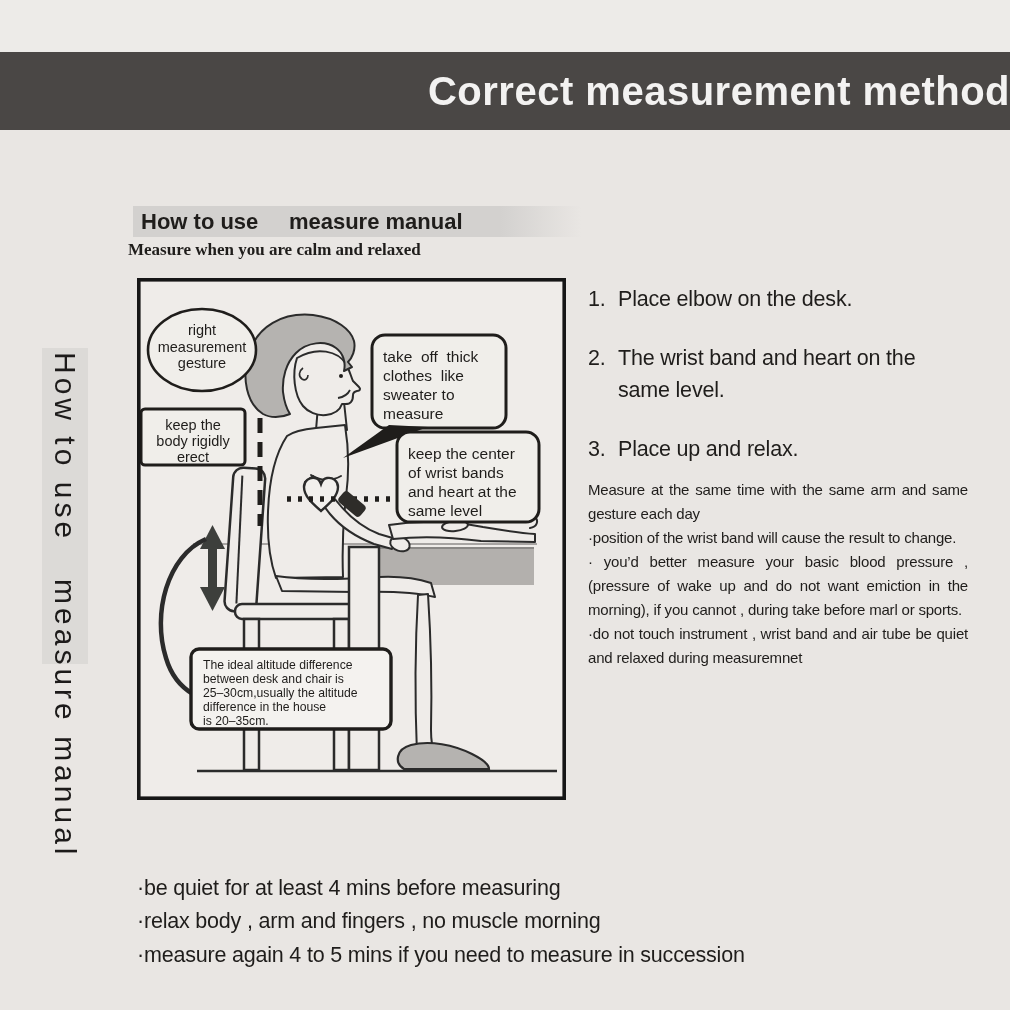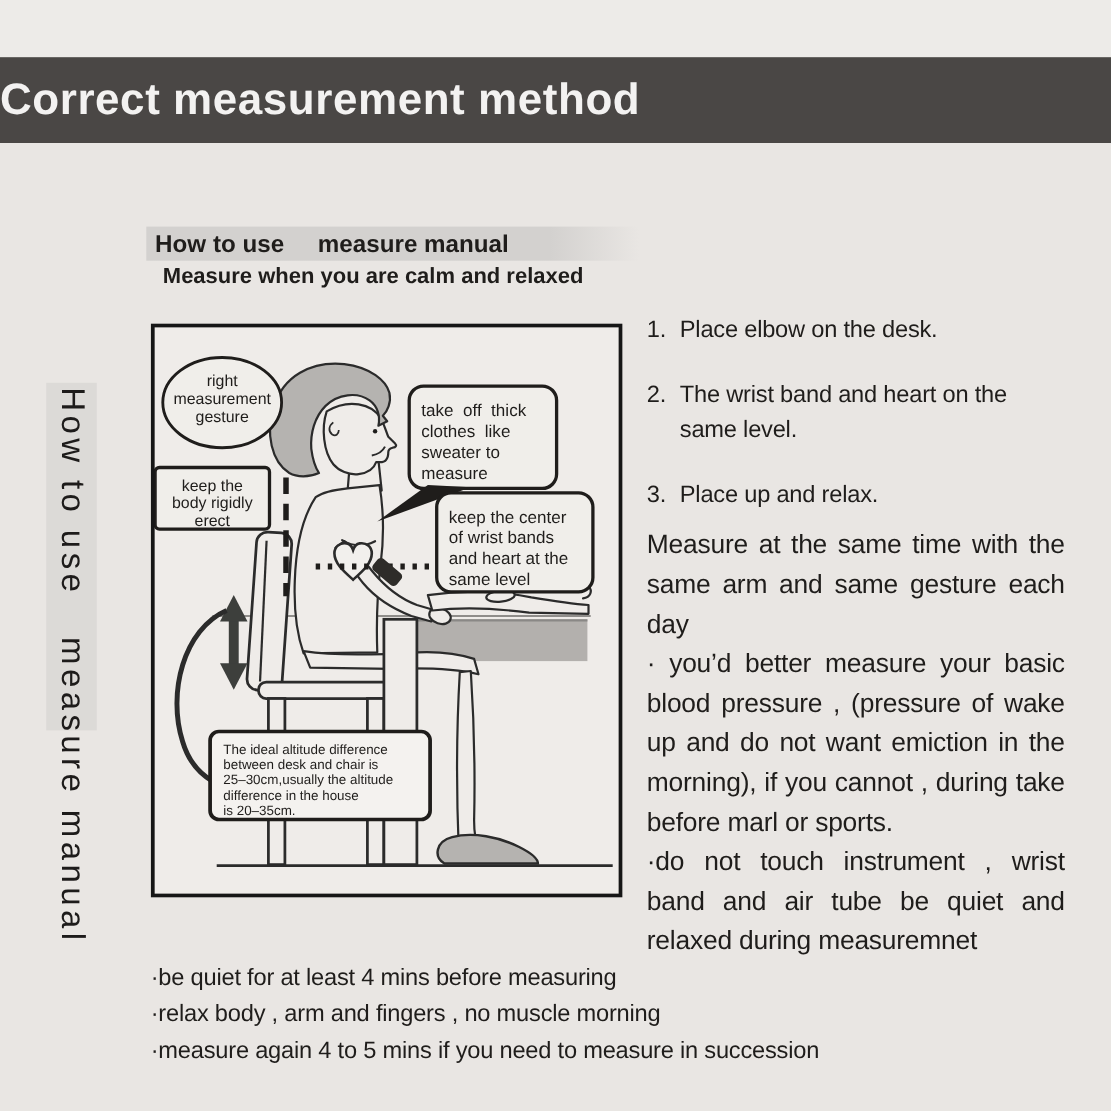--- a/index.html
+++ b/index.html
@@ -5,44 +5,44 @@
   html,body{margin:0;padding:0;}
   body{
     width:1010px;height:1010px;position:relative;overflow:hidden;
     background:#e9e6e3;
     font-family:"Liberation Sans","DejaVu Sans",sans-serif;
     color:#1f1d1b;
   }
   .top-strip{position:absolute;left:0;top:0;width:1010px;height:52px;background:#edebe8;}
   .title-bar{position:absolute;left:0;top:52px;width:1010px;height:78px;background:#4a4745;}
   .title-bar .title{
-    width:100%;text-align:left;line-height:78px;
+    width:100%;text-align:right;line-height:78px;
     font-size:40px;font-weight:700;color:#f3f2f1;letter-spacing:.5px;
   }
   .v-band{position:absolute;left:42px;top:348px;width:46px;height:316px;background:#dcdad7;}
   .v-text{
     position:absolute;left:81px;top:352px;
     transform:rotate(90deg);transform-origin:0 0;
     font-size:30px;line-height:32px;letter-spacing:4px;font-weight:400;
     color:#1d1b1a;white-space:pre;
   }
   .section-title{
     position:absolute;left:133px;top:206px;width:448px;height:31px;
     line-height:31px;padding-left:8px;box-sizing:border-box;
     font-size:22px;font-weight:700;white-space:pre;
     background:linear-gradient(to right,#d3d1cf 0%,#d3d1cf 82%,rgba(211,209,207,0) 100%);
   }
-  .subtitle{position:absolute;left:148px;top:240px;font-size:20px;font-weight:700;}
-  .diagram{position:absolute;left:137px;top:294px;width:429px;height:522px;}
+  .subtitle{position:absolute;left:128px;top:240px;font-size:17px;font-weight:700;font-family:Liberation Serif, serif;}
+  .diagram{position:absolute;left:137px;top:278px;width:429px;height:522px;}
   .steps{position:absolute;left:588px;top:283px;width:384px;}
   .step{display:flex;margin-bottom:27px;font-size:21.5px;line-height:32px;letter-spacing:-.2px;}
   .step:last-child{margin-bottom:0;}
   .step .num{width:30px;flex:none;}
   .paras{position:absolute;left:588px;top:478px;width:380px;}
-  .para{font-size:24px;line-height:36px;letter-spacing:-.2px;text-align:justify;margin:0;}
+  .para{font-size:15px;line-height:24px;letter-spacing:-.2px;text-align:justify;margin:0;}
   .tips{position:absolute;left:137px;top:872px;width:820px;}
   .tip{font-size:21.5px;line-height:33.4px;letter-spacing:-.2px;}
   svg .ct{font-family:"Liberation Sans",sans-serif;font-weight:400;font-size:14.5px;fill:#1f1d1b;white-space:pre;}
   svg .ct15{font-size:15.5px;}
   svg .ct12{font-size:12.2px;}
   svg .ctm{text-anchor:middle;}
 </style>
 </head>
 <body>
 
@@ -169,20 +169,21 @@
     <span class="stext">The wrist band and heart on the same level.</span>
   </div>
   <div class="step">
     <span class="num">3.</span>
     <span class="stext">Place up and relax.</span>
   </div>
 </div>
 
 <div class="paras">
   <div class="para">Measure at the same time with the same arm and same gesture each day</div>
+  <div class="para">·position of the wrist band will cause the result to change.</div>
   <div class="para">· you’d better measure your basic blood pressure , (pressure of wake up and do not want emiction in the morning), if you cannot , during take before marl or sports.</div>
   <div class="para">·do not touch instrument , wrist band and air tube be quiet and relaxed during measuremnet</div>
 </div>
 
 <div class="tips">
   <div class="tip">·be quiet for at least 4 mins before measuring</div>
   <div class="tip">·relax body , arm and fingers , no muscle morning</div>
   <div class="tip">·measure again 4 to 5 mins if you need to measure in succession</div>
 </div>
 

